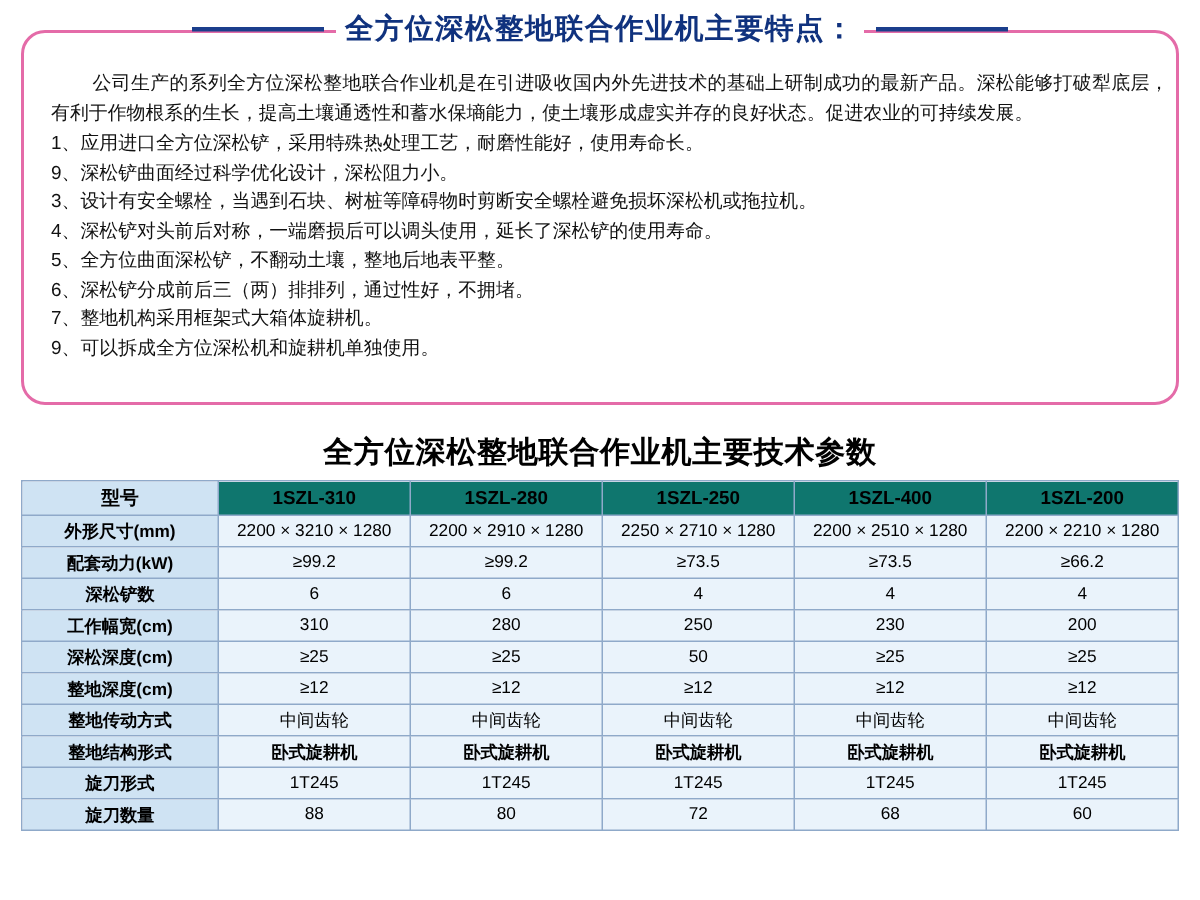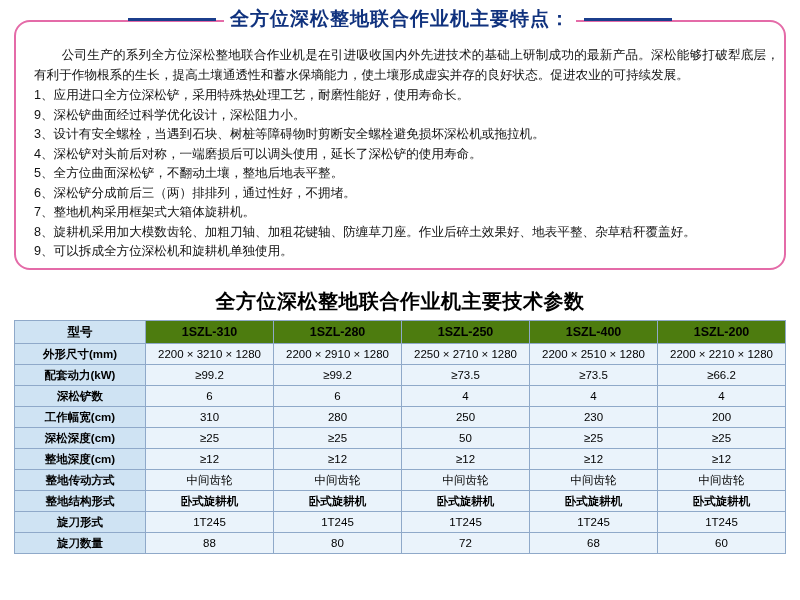--- a/index.html
+++ b/index.html
@@ -100,21 +100,21 @@
   table.spec td {
     border: 1px solid #8fa9c9;
     text-align: center;
     height: 20px;
     padding: 0 2px;
     background: #eaf3fb;
     white-space: nowrap;
     overflow: hidden;
   }
   table.spec tr.head td {
-    background: #4d7c0f;
+    background: #0f766e;
     font-weight: bold;
     font-size: 12.5px;
     height: 22px;
   }
   table.spec td.label {
     background: #cfe3f3;
     font-weight: bold;
     width: 126px;
     margin-top: 48px;
   }
@@ -139,21 +139,20 @@
     <div class="feature-body">
       <p class="feature-intro">公司生产的系列全方位深松整地联合作业机是在引进吸收国内外先进技术的基础上研制成功的最新产品。深松能够打破犁底层，有利于作物根系的生长，提高土壤通透性和蓄水保墒能力，使土壤形成虚实并存的良好状态。促进农业的可持续发展。</p>
       <div>
         <p class="feature-item">1、应用进口全方位深松铲，采用特殊热处理工艺，耐磨性能好，使用寿命长。</p>
         <p class="feature-item">9、深松铲曲面经过科学优化设计，深松阻力小。</p>
         <p class="feature-item">3、设计有安全螺栓，当遇到石块、树桩等障碍物时剪断安全螺栓避免损坏深松机或拖拉机。</p>
         <p class="feature-item">4、深松铲对头前后对称，一端磨损后可以调头使用，延长了深松铲的使用寿命。</p>
         <p class="feature-item">5、全方位曲面深松铲，不翻动土壤，整地后地表平整。</p>
         <p class="feature-item">6、深松铲分成前后三（两）排排列，通过性好，不拥堵。</p>
         <p class="feature-item">7、整地机构采用框架式大箱体旋耕机。</p>
-        <p class="feature-item">8、旋耕机采用加大模数齿轮、加粗刀轴、加租花键轴、防缠草刀座。作业后碎土效果好、地表平整、杂草秸秆覆盖好。</p>
         <p class="feature-item">9、可以拆成全方位深松机和旋耕机单独使用。</p>
       </div>
     </div>
   </div>
 
   <div class="spec-title">全方位深松整地联合作业机主要技术参数</div>
 
   <table class="spec">
     <tbody>
         <tr class="head">

